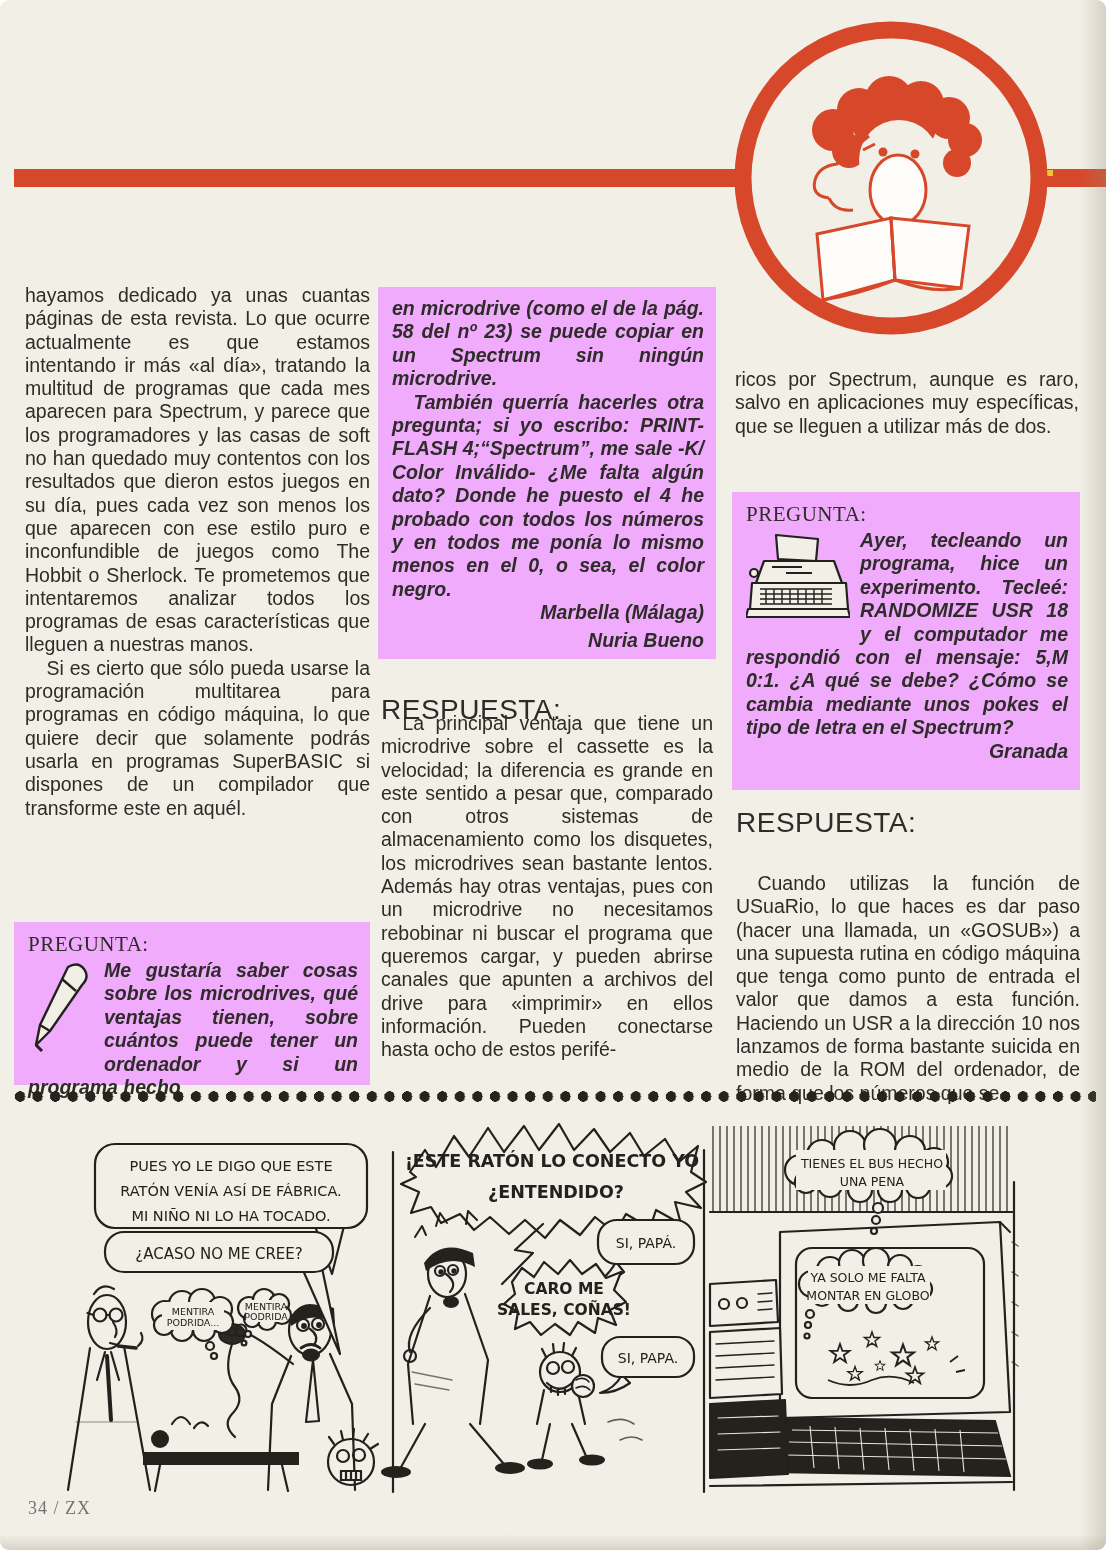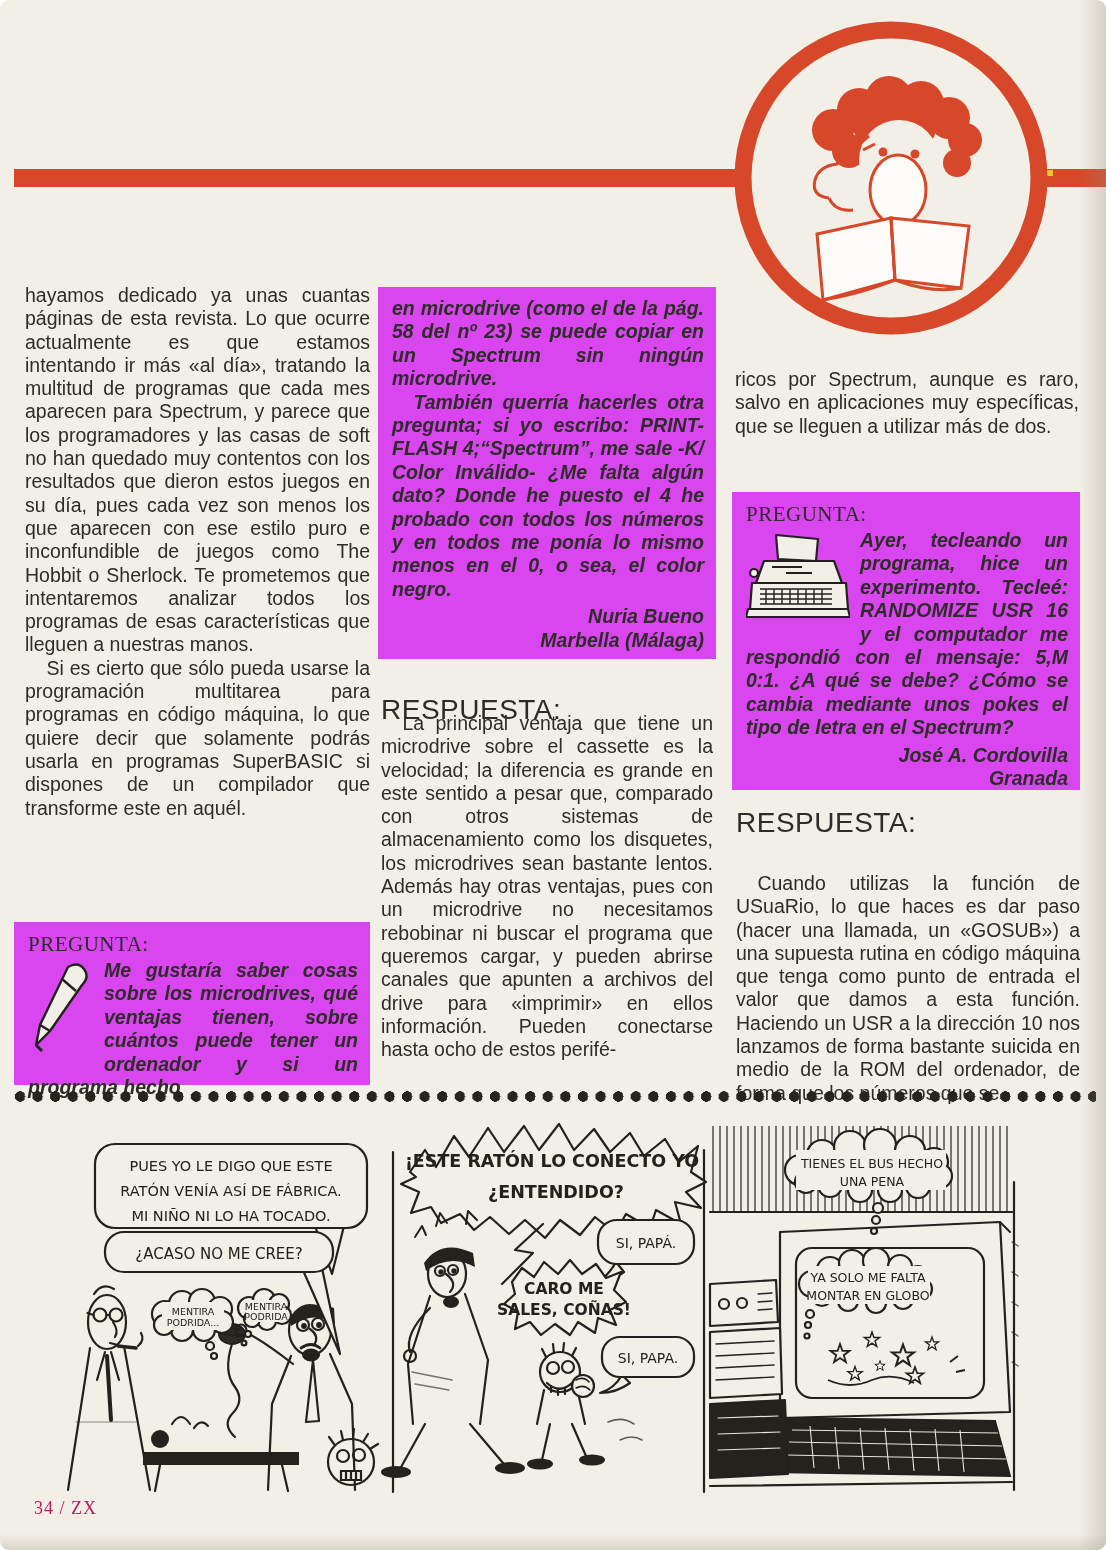--- a/index.html
+++ b/index.html
@@ -7,31 +7,31 @@
         font-family:"Liberation Sans",sans-serif;color:#2e2c28;border-radius:9px;}
   .edge-r{position:absolute;top:0;right:0;width:26px;height:100%;
         background:linear-gradient(to right,rgba(150,140,118,0),rgba(150,140,118,.30));}
   .edge-b{position:absolute;bottom:0;left:0;width:100%;height:16px;
         background:linear-gradient(to bottom,rgba(150,140,118,0),rgba(150,140,118,.28));}
   .red-rule{position:absolute;left:14px;top:169px;width:1092px;height:18px;background:#d7482a;}
   .masthead{position:absolute;left:731px;top:18px;}
   .col{position:absolute;text-align:justify;font-size:19.5px;line-height:23.3px;}
   .col p{margin:0;}
   .indent{text-indent:1.1em;}
-  .qbox{position:absolute;background:#d946ef;padding:10px 12px 12px 14px;box-sizing:border-box;}
+  .qbox{position:absolute;background:#f0abfc;padding:10px 12px 12px 14px;box-sizing:border-box;}
   .qlabel{font-size:21px;letter-spacing:.5px;margin:0 0 2px 0;font-weight:400;font-family:Liberation Serif, serif;}
   .qtext{font-weight:bold;font-style:italic;font-size:19.5px;line-height:23.4px;text-align:justify;margin:0;}
   .qsign{font-weight:bold;font-style:italic;font-size:19.5px;line-height:23.4px;text-align:right;margin:4px 0 0 0;}
   .icon-float{float:left;margin:2px 10px 0 0;}
   .rlabel{position:absolute;font-size:28px;letter-spacing:.5px;margin-top:12px;}
   .dots{position:absolute;left:12px;top:1090px;width:1084px;height:13px;
         background-image:radial-gradient(circle 5.3px at 8px 6.5px,#24261e 97%,rgba(0,0,0,0) 100%);
         background-size:17.6px 13px;background-repeat:repeat-x;}
   .footer{position:absolute;left:28px;top:1498px;font-family:"Liberation Serif",serif;
-        font-size:18px;color:#be185d;letter-spacing:1px;margin-left:6px;}
+        font-size:18px;color:#737373;letter-spacing:1px;}
   .toon{position:absolute;left:10px;top:1122px;}
   .toon-t{font-family:"DejaVu Sans",sans-serif;fill:#22211d;}
   svg .ln{stroke:#22211d;stroke-width:2.2;fill:none;stroke-linecap:round;stroke-linejoin:round;}
   svg .lnf{stroke:#22211d;stroke-width:2.2;fill:#f2efe7;stroke-linejoin:round;}
   svg .blk{fill:#23221d;stroke:none;}
 </style>
 </head>
 <body>
 
 <div class="page">
@@ -90,22 +90,22 @@
           <path d="M8,84 l6,6" fill="none" stroke-width="3"></path>
         </g>
       </svg>
     </span>
     <p class="qtext">Me gustaría saber cosas sobre los microdrives, qué ventajas tienen, sobre cuántos puede tener un ordenador y si un programa hecho</p>
   </div>
 
   <div class="qbox" style="left:378px;top:287px;width:338px;height:372px;">
     <p class="qtext">en microdrive (como el de la pág. 58 del nº 23) se puede copiar en un Spectrum sin ningún microdrive.</p>
     <p class="qtext indent">También querría hacerles otra pregunta; si yo escribo: PRINT-FLASH 4;“Spectrum”, me sale -K/ Color Inválido- ¿Me falta algún dato? Donde he puesto el 4 he probado con todos los números y en todos me ponía lo mismo menos en el 0, o sea, el color negro.</p>
+    <p class="qsign" style="margin-top:0;">Marbella (Málaga)</p>
     <p class="qsign">Nuria Bueno</p>
-    <p class="qsign" style="margin-top:0;">Marbella (Málaga)</p>
   </div>
 
   <div class="rlabel" style="left:381px;top:682px;">RESPUESTA:</div>
   <div class="col" style="left:381px;top:712px;width:332px;">
     <p class="indent">La principal ventaja que tiene un microdrive sobre el cassette es la velocidad; la diferencia es grande en este sentido a pesar que, comparado con otros sistemas de almacenamiento como los disquetes, los microdrives sean bastante lentos. Además hay otras ventajas, pues con un microdrive no necesitamos rebobinar ni buscar el programa que queremos cargar, y pueden abrirse canales que apunten a archivos del drive para «imprimir» en ellos información. Pueden conectarse hasta ocho de estos perifé-</p>
   </div>
 
   <div class="col" style="left:735px;top:368px;width:344px;">
     <p>ricos por Spectrum, aunque es raro, salvo en aplicaciones muy específicas, que se lleguen a utilizar más de dos.</p>
   </div>
@@ -121,22 +121,21 @@
           <path d="M6,52 L100,52 L102,78 L4,78 Z"></path>
           <g fill="none" stroke-width="1.4">
             <path d="M14,58 l72,0 M14,63 l72,0 M14,68 l72,0 M14,73 l72,0"></path>
             <path d="M20,58 l0,15 M28,58 l0,15 M36,58 l0,15 M44,58 l0,15 M52,58 l0,15 M60,58 l0,15 M68,58 l0,15 M76,58 l0,15"></path>
           </g>
           <path d="M2,78 L102,78 L104,86 L0,86 Z"></path>
           <circle cx="8" cy="42" r="4"></circle>
         </g>
       </svg>
     </span>
-    <p class="qtext">Ayer, tecleando un programa, hice un experimento. Tecleé: RANDOMIZE USR 16 y el computador me respondió con el mensaje: 5,M 0:1. ¿A qué se debe? ¿Cómo se cambia mediante unos pokes el tipo de letra en el Spectrum?</p>
-    <p class="qsign">José A. Cordovilla</p>
+    <p class="qtext">Ayer, tecleando un programa, hice un experimento. Tecleé: RANDOMIZE USR 18 y el computador me respondió con el mensaje: 5,M 0:1. ¿A qué se debe? ¿Cómo se cambia mediante unos pokes el tipo de letra en el Spectrum?</p>
     <p class="qsign" style="margin-top:0;">Granada</p>
   </div>
 
   <div class="rlabel" style="left:736px;top:795px;">RESPUESTA:</div>
   <div class="col" style="left:736px;top:872px;width:344px;">
     <p class="indent">Cuando utilizas la función de USuaRio, lo que haces es dar paso (hacer una llamada, un «GOSUB») a una supuesta rutina en código máquina que tenga como punto de entrada el valor que damos a esta función. Haciendo un USR a la dirección 10 nos lanzamos de forma bastante suicida en medio de la ROM del ordenador, de forma que los números que se</p>
   </div>
 
   <div class="dots"></div>
 

